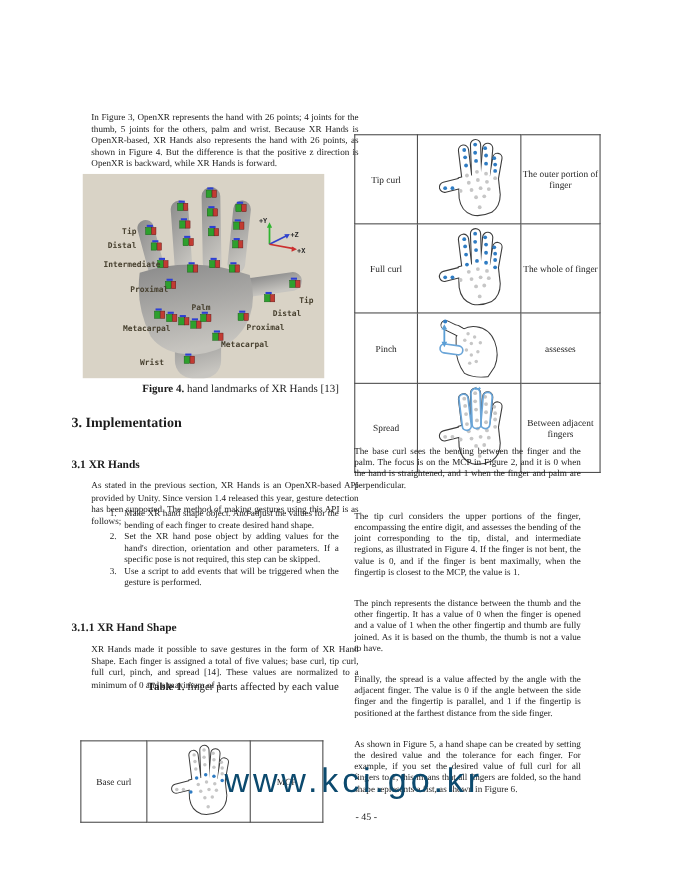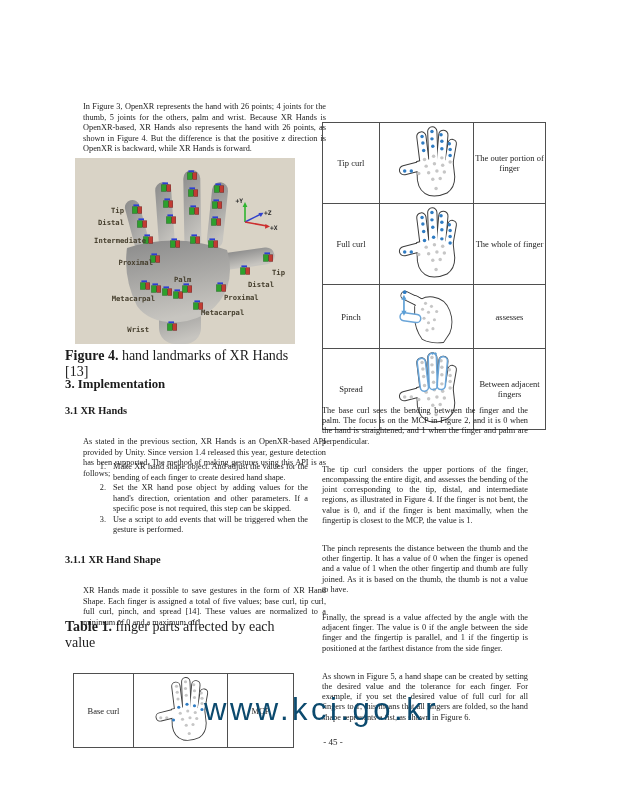--- a/index.html
+++ b/index.html
@@ -6,22 +6,22 @@
   body{
     width:623px;height:800px;position:relative;overflow:hidden;
     background:#ffffff;color:#1c1c1c;
     font-family:"Liberation Serif",serif;
   }
   .abs{position:absolute;}
   p{margin:18px;}
   .body-text{font-size:8.3px;line-height:10.5px;text-align:justify;}
   .rc-text{font-size:8.3px;line-height:10.2px;text-align:justify;margin-bottom:2px;}
   .h-main{font-size:12.8px;font-weight:bold;}
-  .h-sub{font-size:10.4px;font-weight:bold;}
-  .caption{font-size:14px;text-align:left;}
+  .h-sub{font-size:10.4px;font-weight:bold;margin-top:12px;}
+  .caption{font-size:10px;text-align:right;}
   .steps{font-size:8.3px;line-height:10.5px;}
   .step{display:flex;margin-left:28px;}
   .step-num{width:13px;flex:none;text-align:right;}
   .step-text{flex:1;padding-left:7px;text-align:justify;}
   table.ptable{border-collapse:collapse;table-layout:fixed;margin-top:44px;}
   table.ptable td{
     border:1px solid #4f4f4f;text-align:center;vertical-align:middle;
     font-size:8.5px;padding:1px;overflow:hidden;
   }
   .watermark{

